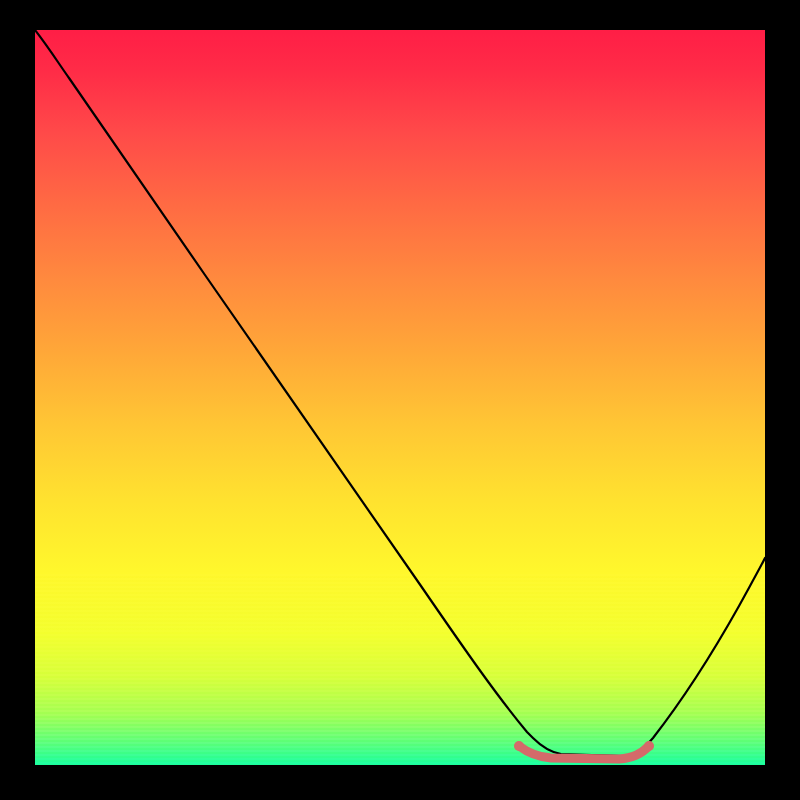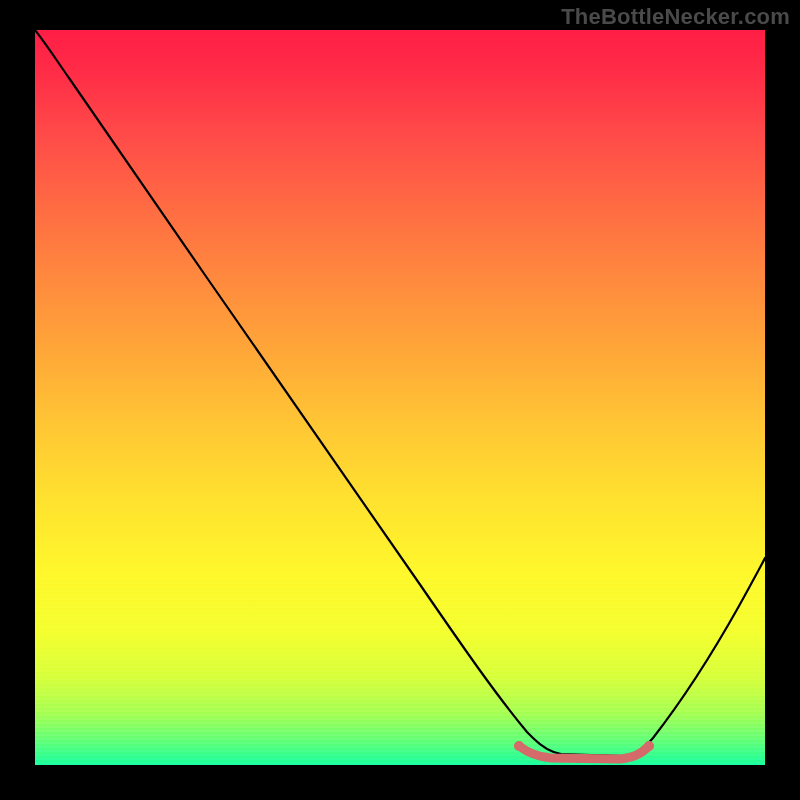--- a/index.html
+++ b/index.html
@@ -76,21 +76,20 @@
     position: absolute;
     inset: 0;
     width: 100%;
     height: 100%;
   }
 </style>
 </head>
 <body>
 
 <div class="container">
-  <div class="watermark">TheBottleNecker.com</div>
 
   <div class="plot">
     <div class="gradient"></div>
     <div class="striations"></div>
     <svg class="curve" viewBox="0 0 730 735" preserveAspectRatio="none">
       <path fill="none" stroke-width="2.2" stroke-linecap="round" d="M 0 0
                C 14 18, 24 34, 34 48
                C 60 86, 110 158, 170 245
                C 236 340, 310 446, 386 556
                C 430 620, 462 666, 492 702

